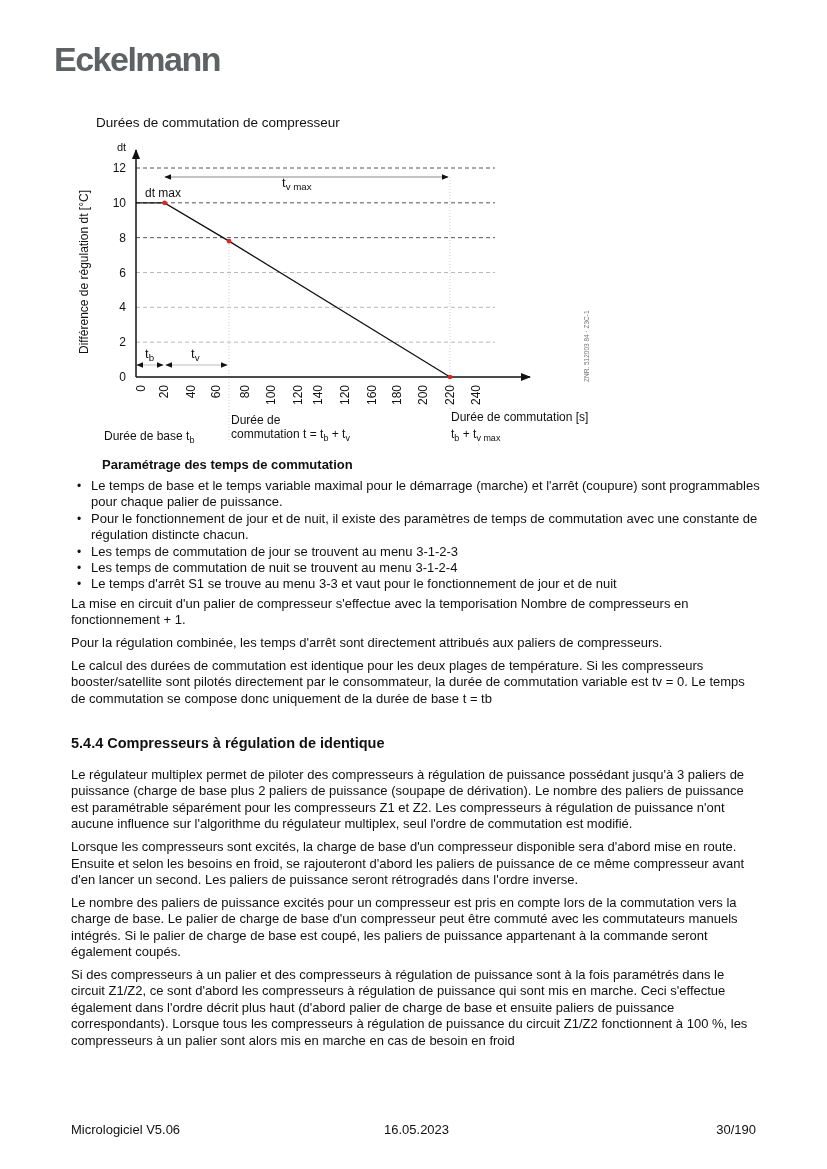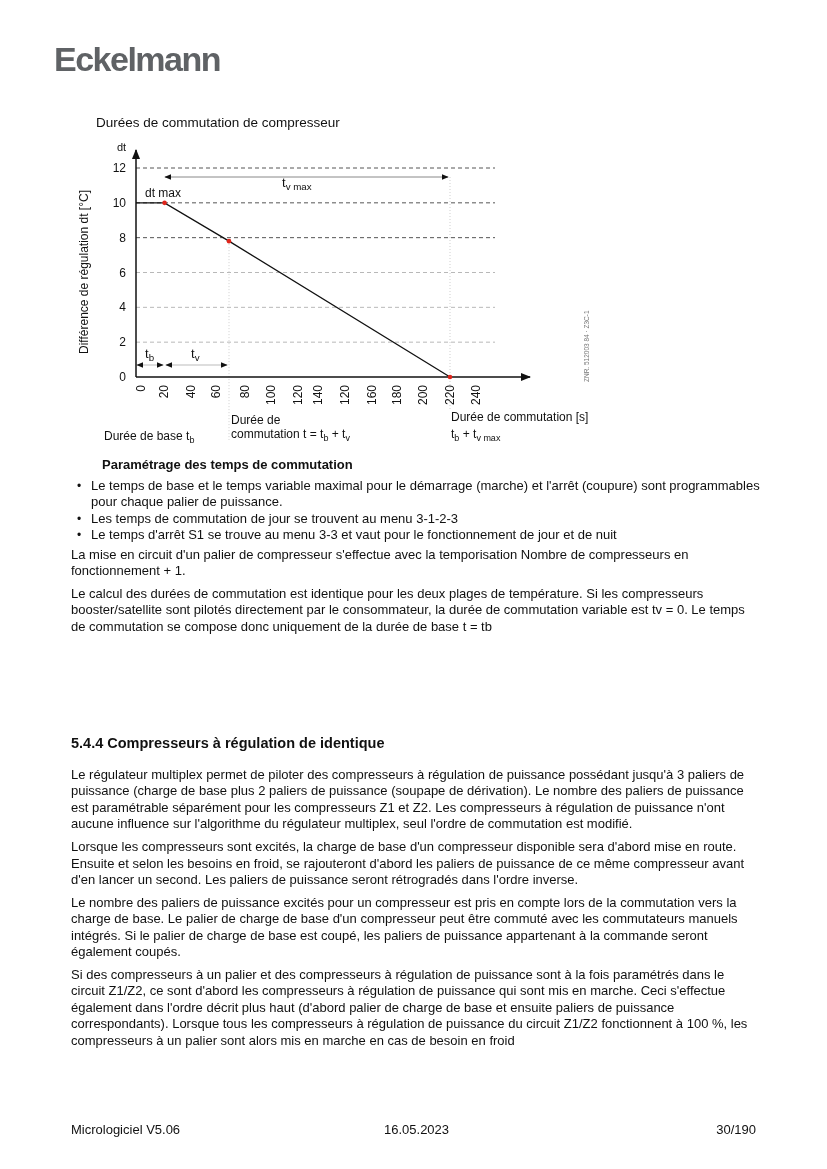--- a/index.html
+++ b/index.html
@@ -96,24 +96,27 @@
       <text x="451" y="438" font-size="12" fill="#111"><tspan dy="0">t</tspan><tspan font-size="9" dy="3">b</tspan><tspan dy="-3"> + t</tspan><tspan font-size="9" dy="3">v max</tspan></text>
       <text x="0" y="0" font-size="6.5" fill="#777" text-anchor="start" transform="translate(589,382) rotate(-90)">ZNR. 512003 84 · Z3C-1</text>
     </g>
 </svg>
 
 <div class="section-title" style="top:457px;padding-left:31px;">Paramétrage des temps de commutation</div>
 
 <div class="content" style="top:478px;">
   <ul class="bullets">
     <li>Le temps de base et le temps variable maximal pour le démarrage (marche) et l'arrêt (coupure) sont programmables pour chaque palier de puissance.</li>
+    <li>Pour le fonctionnement de jour et de nuit, il existe des paramètres de temps de commutation avec une constante de régulation distincte chacun.</li>
     <li>Les temps de commutation de jour se trouvent au menu 3-1-2-3</li>
+    <li>Les temps de commutation de nuit se trouvent au menu 3-1-2-4</li>
     <li>Le temps d'arrêt S1 se trouve au menu 3-3 et vaut pour le fonctionnement de jour et de nuit</li>
   </ul>
   <p>La mise en circuit d'un palier de compresseur s'effectue avec la temporisation Nombre de compresseurs en fonctionnement + 1.</p>
+  <p>Pour la régulation combinée, les temps d'arrêt sont directement attribués aux paliers de compresseurs.</p>
   <p>Le calcul des durées de commutation est identique pour les deux plages de température. Si les compresseurs booster/satellite sont pilotés directement par le consommateur, la durée de commutation variable est tv = 0. Le temps de commutation se compose donc uniquement de la durée de base t = tb</p>
 </div>
 
 <h2 class="sub">5.4.4  Compresseurs à régulation de identique</h2>
 
 <div class="content" style="top:767px;">
   <p>Le régulateur multiplex permet de piloter des compresseurs à régulation de puissance possédant jusqu'à 3 paliers de puissance (charge de base plus 2 paliers de puissance (soupape de dérivation). Le nombre des paliers de puissance est paramétrable séparément pour les compresseurs Z1 et Z2. Les compresseurs à régulation de puissance n'ont aucune influence sur l'algorithme du régulateur multiplex, seul l'ordre de commutation est modifié.</p>
   <p>Lorsque les compresseurs sont excités, la charge de base d'un compresseur disponible sera d'abord mise en route. Ensuite et selon les besoins en froid, se rajouteront d'abord les paliers de puissance de ce même compresseur avant d'en lancer un second. Les paliers de puissance seront rétrogradés dans l'ordre inverse.</p>
   <p>Le nombre des paliers de puissance excités pour un compresseur est pris en compte lors de la commutation vers la charge de base. Le palier de charge de base d'un compresseur peut être commuté avec les commutateurs manuels intégrés. Si le palier de charge de base est coupé, les paliers de puissance appartenant à la commande seront également coupés.</p>
   <p>Si des compresseurs à un palier et des compresseurs à régulation de puissance sont à la fois paramétrés dans le circuit Z1/Z2, ce sont d'abord les compresseurs à régulation de puissance qui sont mis en marche. Ceci s'effectue également dans l'ordre décrit plus haut (d'abord palier de charge de base et ensuite paliers de puissance correspondants). Lorsque tous les compresseurs à régulation de puissance du circuit Z1/Z2 fonctionnent à 100 %, les compresseurs à un palier sont alors mis en marche en cas de besoin en froid</p>

